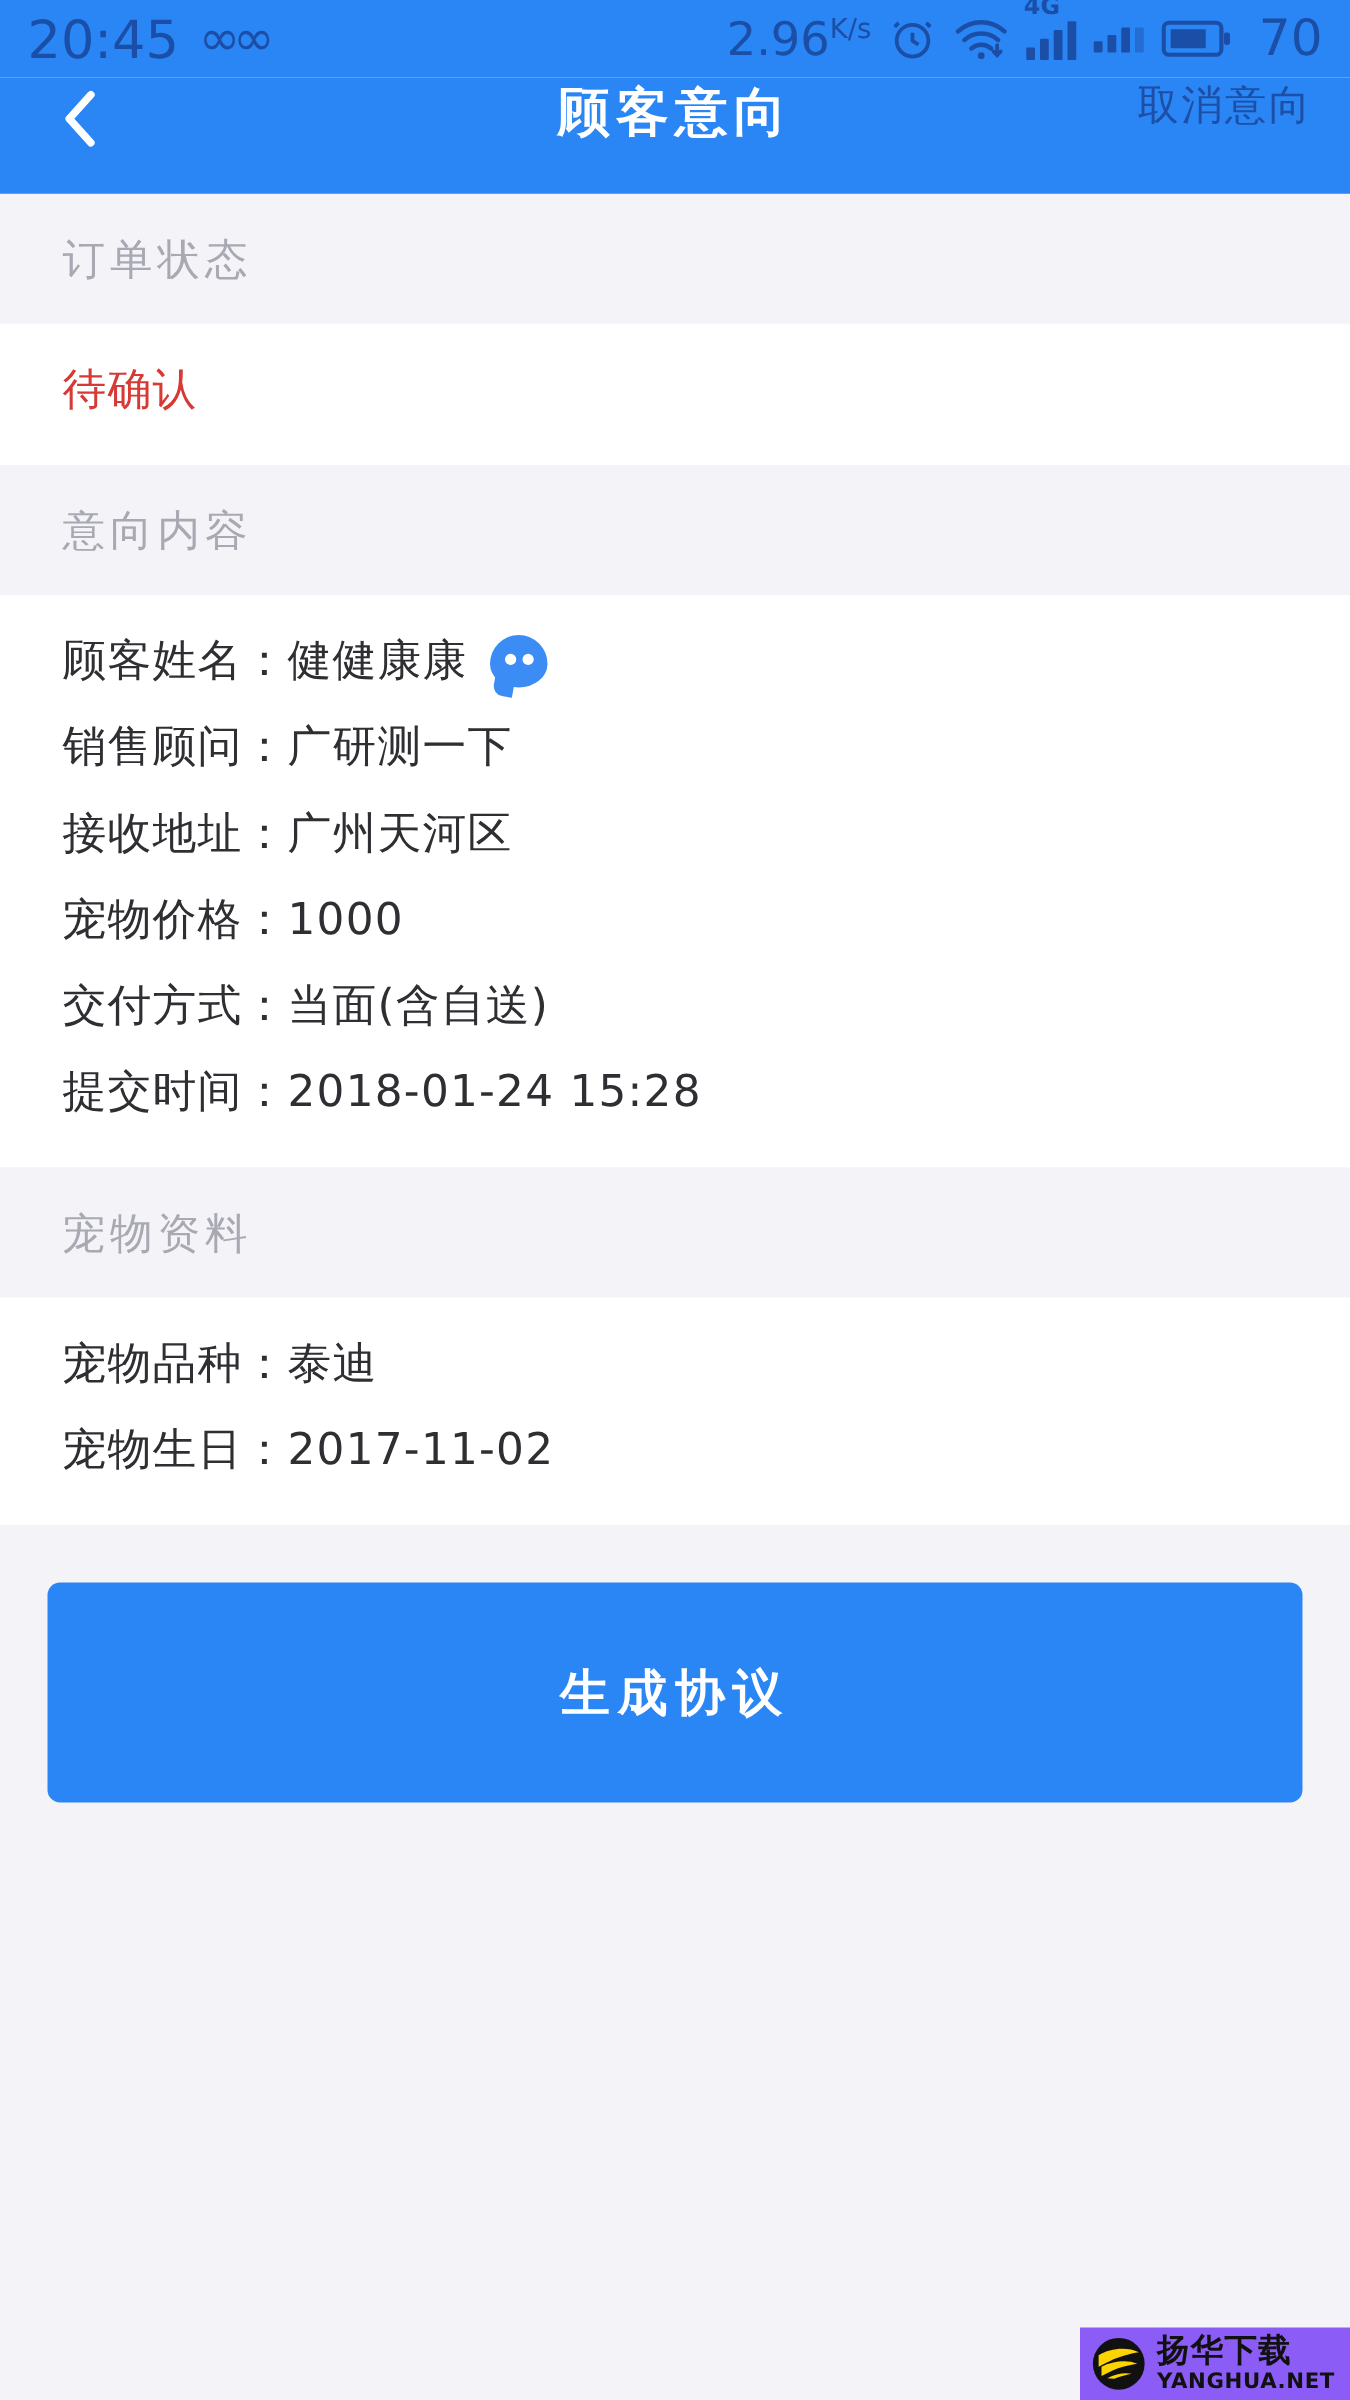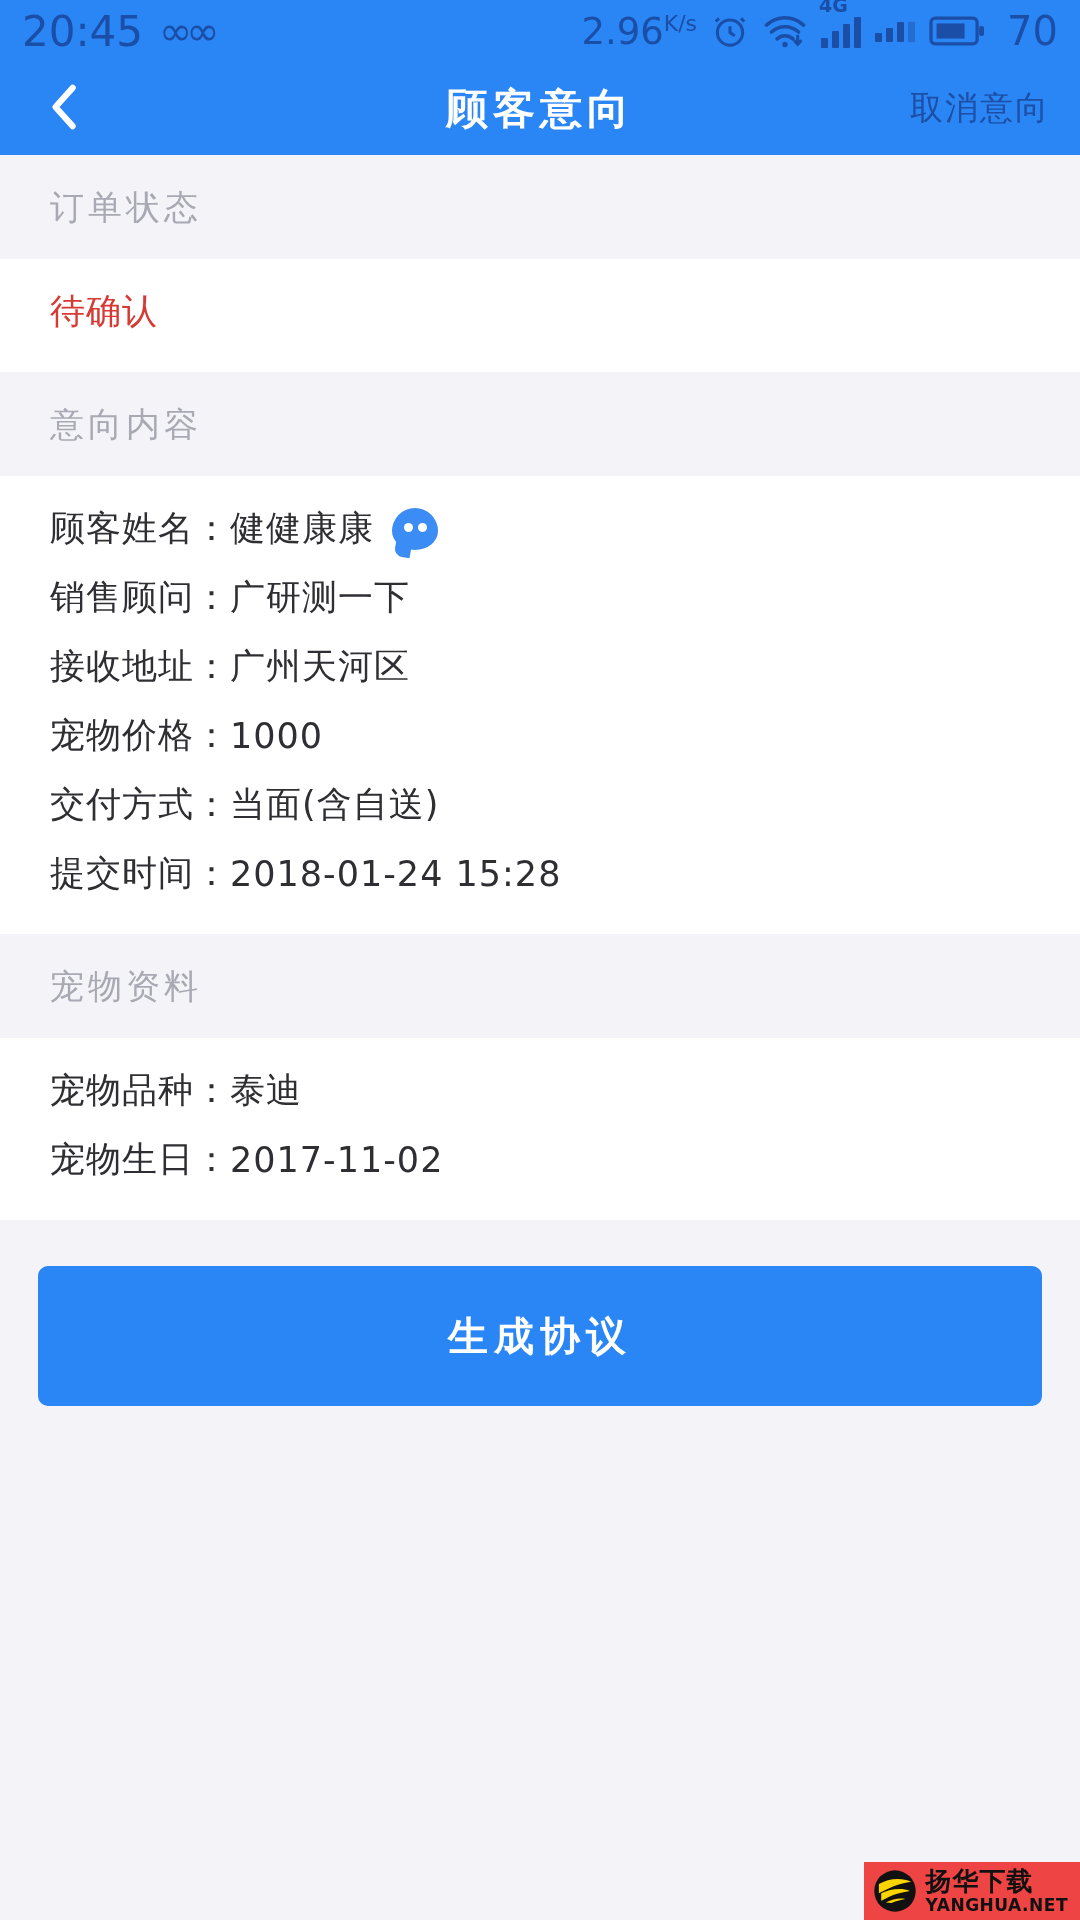--- a/index.html
+++ b/index.html
@@ -36,21 +36,21 @@
   .bars.small i:nth-child(2){ height:14px; }
   .bars.small i:nth-child(3){ height:20px; }
   .bars.small i:nth-child(4){ height:20px; opacity:.45; }
   .fourg{ position:relative; }
   .fourg .tag{
     position:absolute; top:-20px; left:-2px; font-size:19px; font-weight:700; color:#1b4ea6;
   }
 
   
   .navbar{
-    height:93px; background:#2a85f5; display:flex; align-items:center;
+    height:93px; background:#2a85f5; display:flex; align-items:flex-start;
     position:relative; padding:0 30px;
   }
   .nav-back{ width:70px; height:70px; display:flex; align-items:center; justify-content:center; cursor:pointer; }
   .nav-title{
     position:absolute; left:0; right:0; text-align:center;
     font-size:42px; color:#ffffff; font-weight:600; letter-spacing:5px;
     pointer-events:none;
   }
   .nav-action{
     margin-left:auto; font-size:33px; color:#1c4fa5; letter-spacing:2px;
@@ -82,29 +82,29 @@
   }
   .chat-bubble .dot{
     position:absolute; top:15px; width:9px; height:9px; background:#fff; border-radius:50%;
   }
   .chat-bubble .dot.d1{ left:12px; }
   .chat-bubble .dot.d2{ left:26px; }
 
   
   .btn-area{ background:#f4f4f8; padding:46px 38px 0 38px; }
   .btn-primary{
-    width:100%; height:140px; background:#2a85f5; border:none; border-radius:10px;
+    width:100%; height:176px; background:#2a85f5; border:none; border-radius:10px;
     color:#ffffff; font-size:40px; letter-spacing:6px; font-weight:600;
     font-family:inherit; cursor:pointer;
   }
 
   
   .watermark{
     position:absolute; right:0px; bottom:0px;
-    background:#ef4444; display:flex; align-items:center;
+    background:#8b5cf6; display:flex; align-items:center;
     padding:6px 12px 6px 8px; gap:8px;
   }
   .wm-globe{ width:46px; height:46px; }
   .wm-text{ display:flex; flex-direction:column; line-height:1; }
   .wm-cn{ font-size:26px; font-weight:700; color:#111; letter-spacing:1px; }
   .wm-en{ font-size:17px; font-weight:700; color:#111; letter-spacing:.5px; margin-top:3px; }
 </style>
 </head>
 <body>
 

